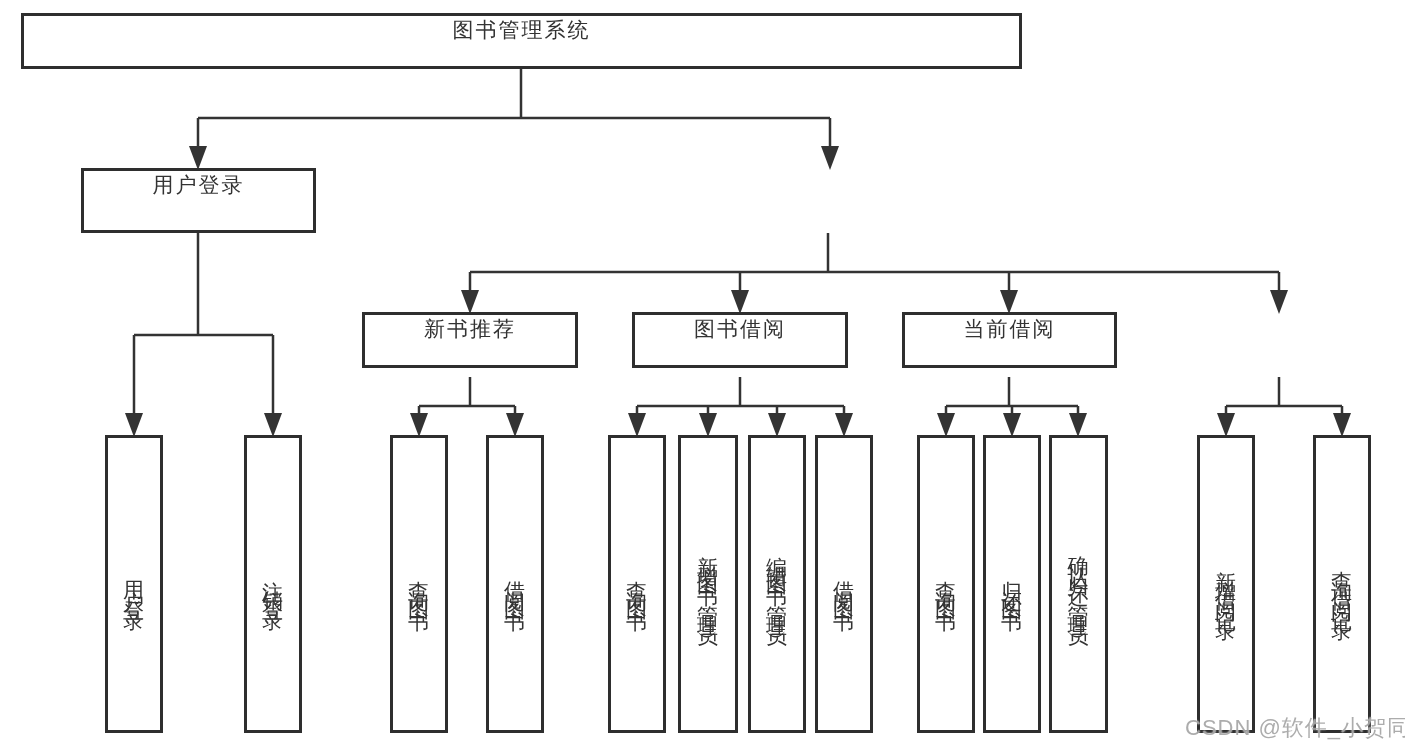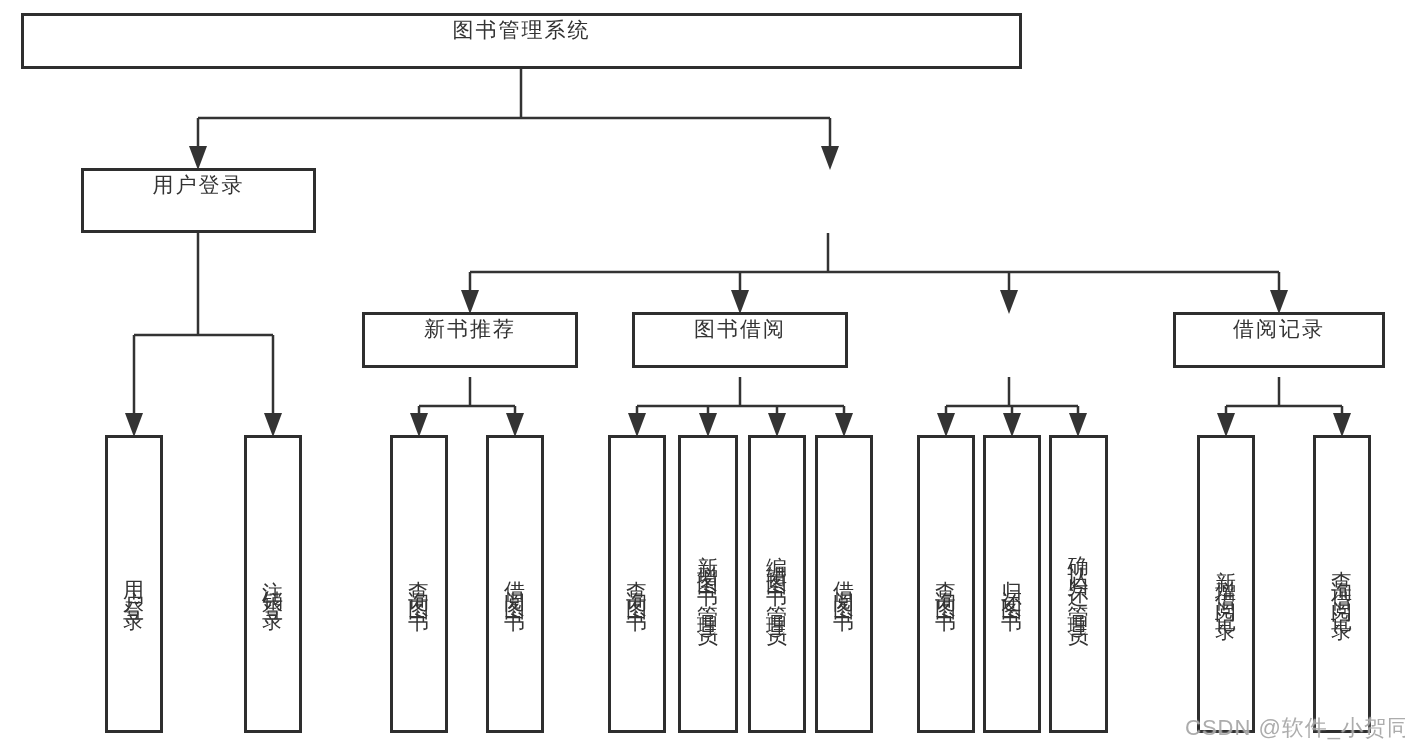--- a/index.html
+++ b/index.html
@@ -140,22 +140,22 @@
   <div class="hbox lvl2" style="left:81px;">
     <span>用户登录</span>
   </div>
 
   <div class="hbox lvl3" style="left:362px;">
     <span>新书推荐</span>
   </div>
   <div class="hbox lvl3" style="left:632px;">
     <span>图书借阅</span>
   </div>
-  <div class="hbox lvl3" style="left:1173px; width:212px;">
-    <span>借阅记录</span>
+  <div class="hbox lvl3" style="left:902px; width:215px;">
+    <span>当前借阅</span>
   </div>
 
   <div class="leaf" style="left:105px;">
     <span>用户登录</span>
   </div>
   <div class="leaf" style="left:244px;">
     <span>注销登录</span>
   </div>
   <div class="leaf" style="left:390px;">
     <span>查询图书</span>

